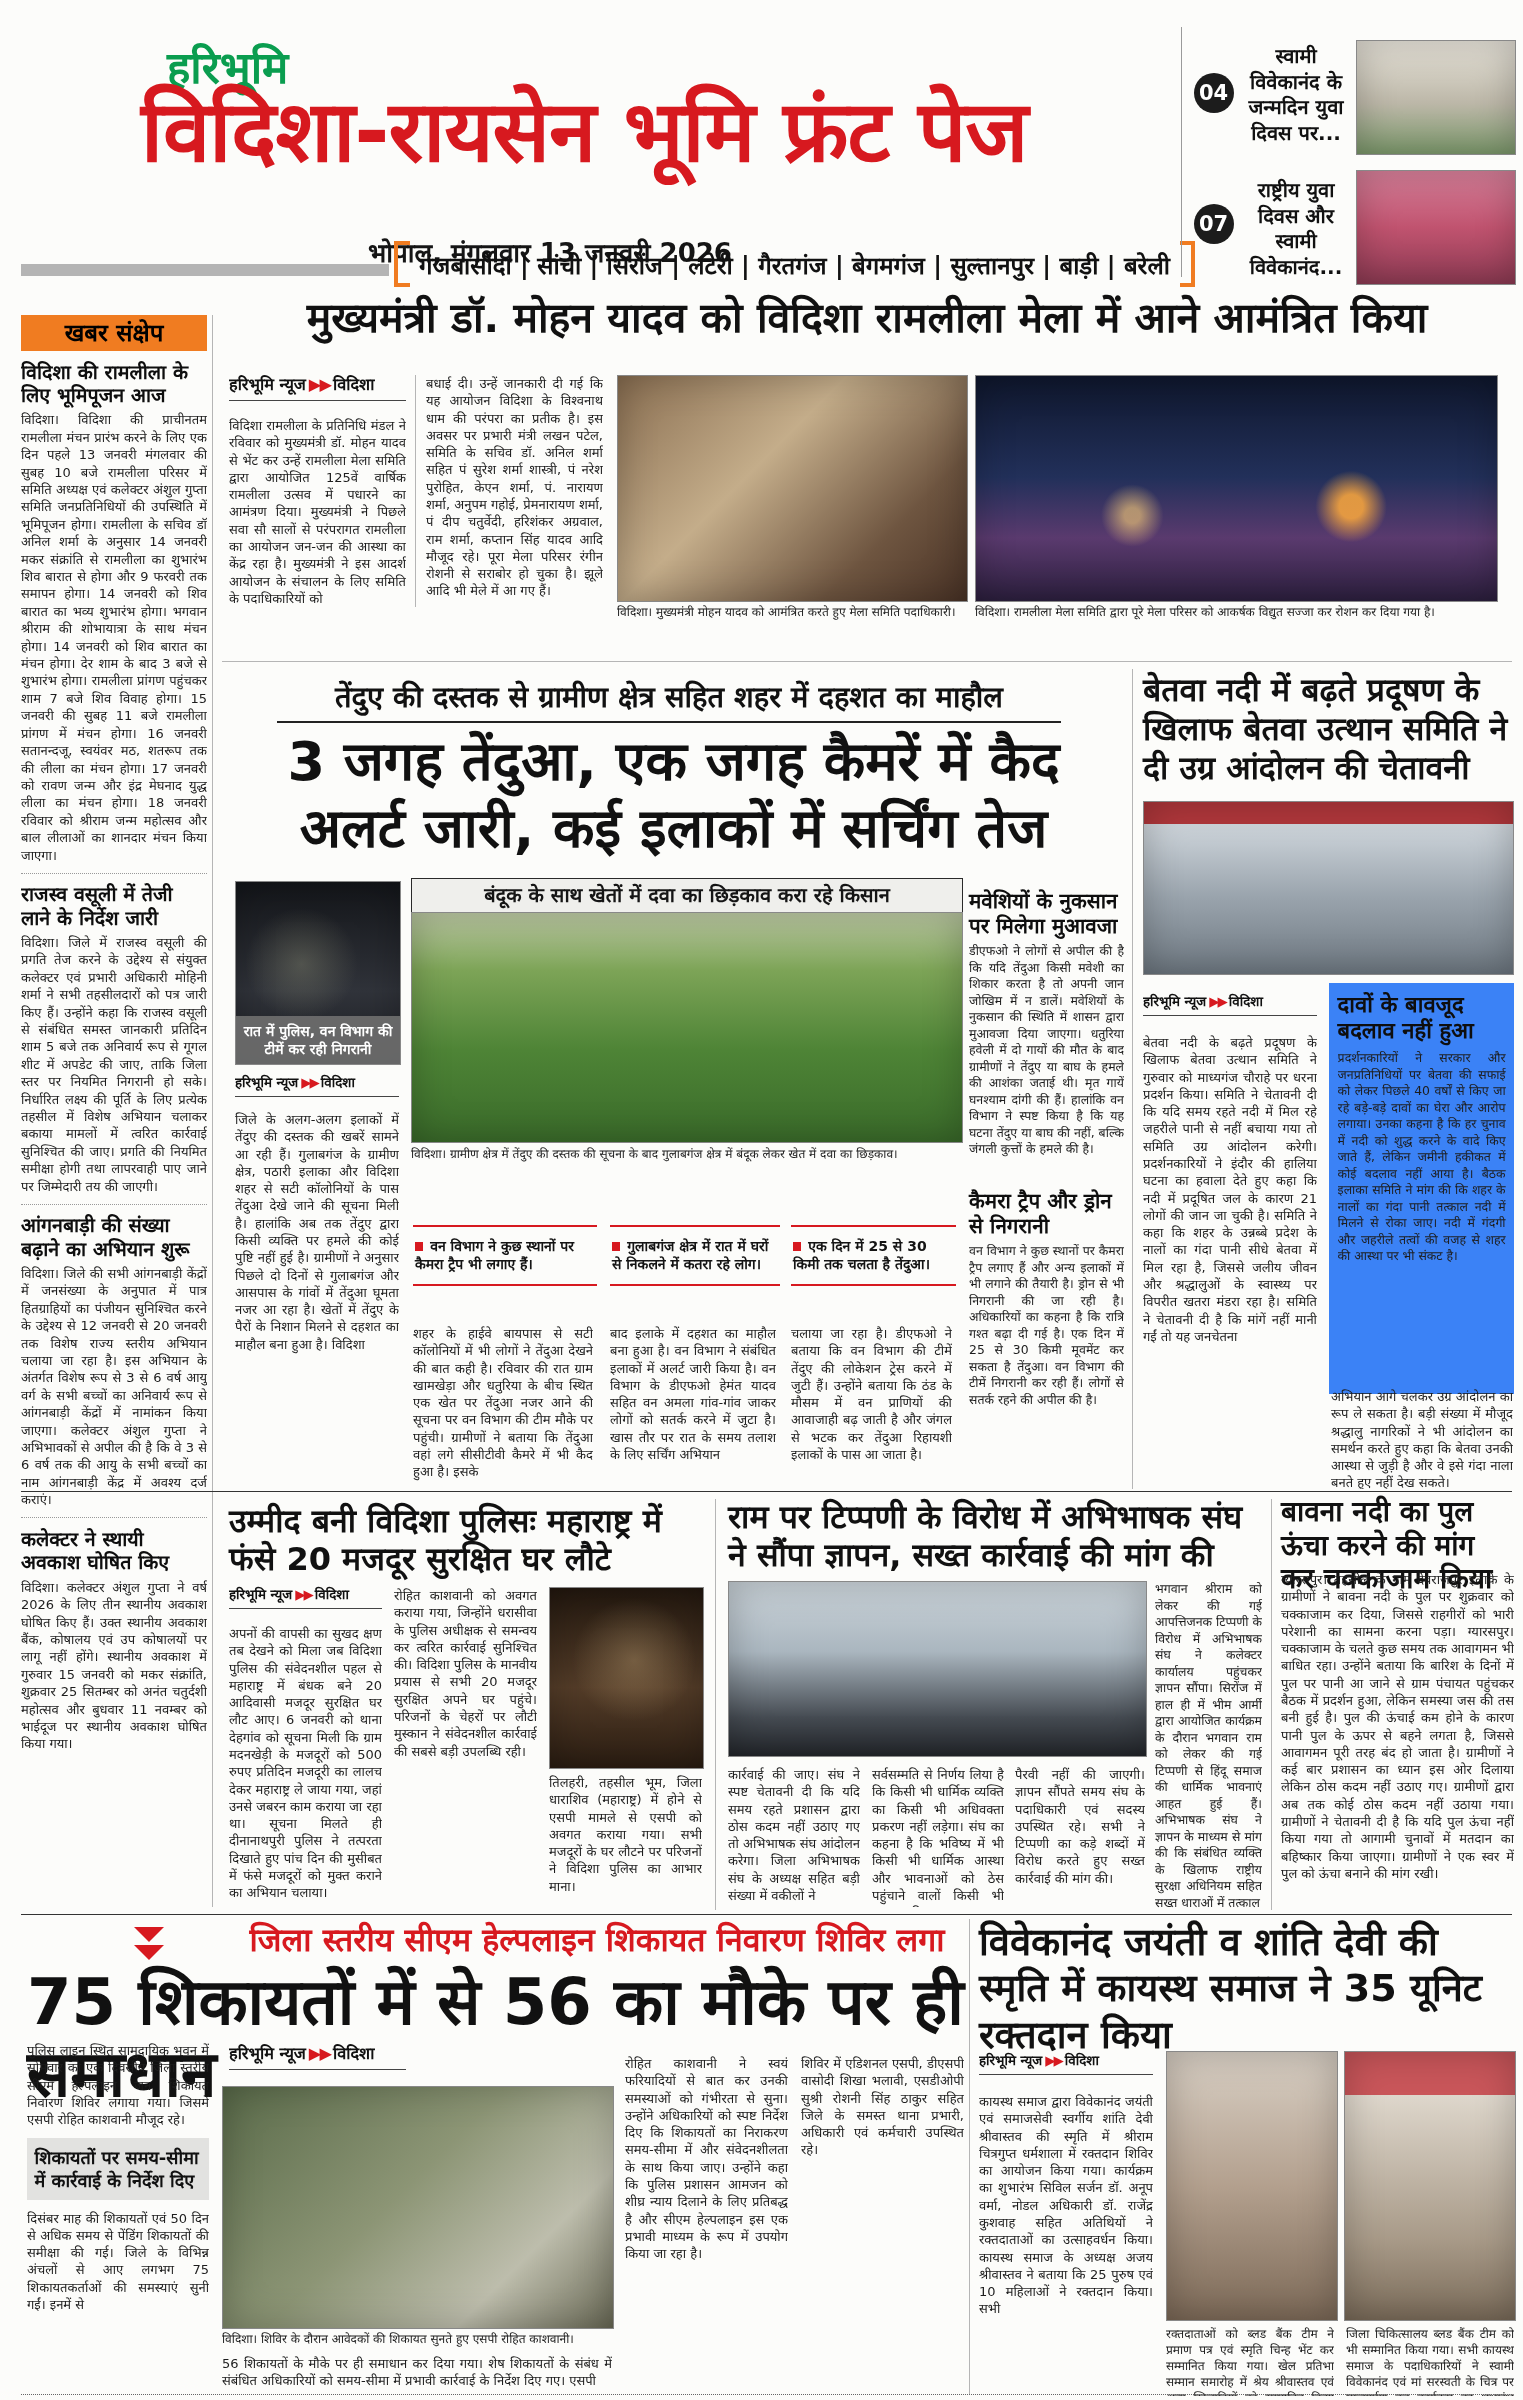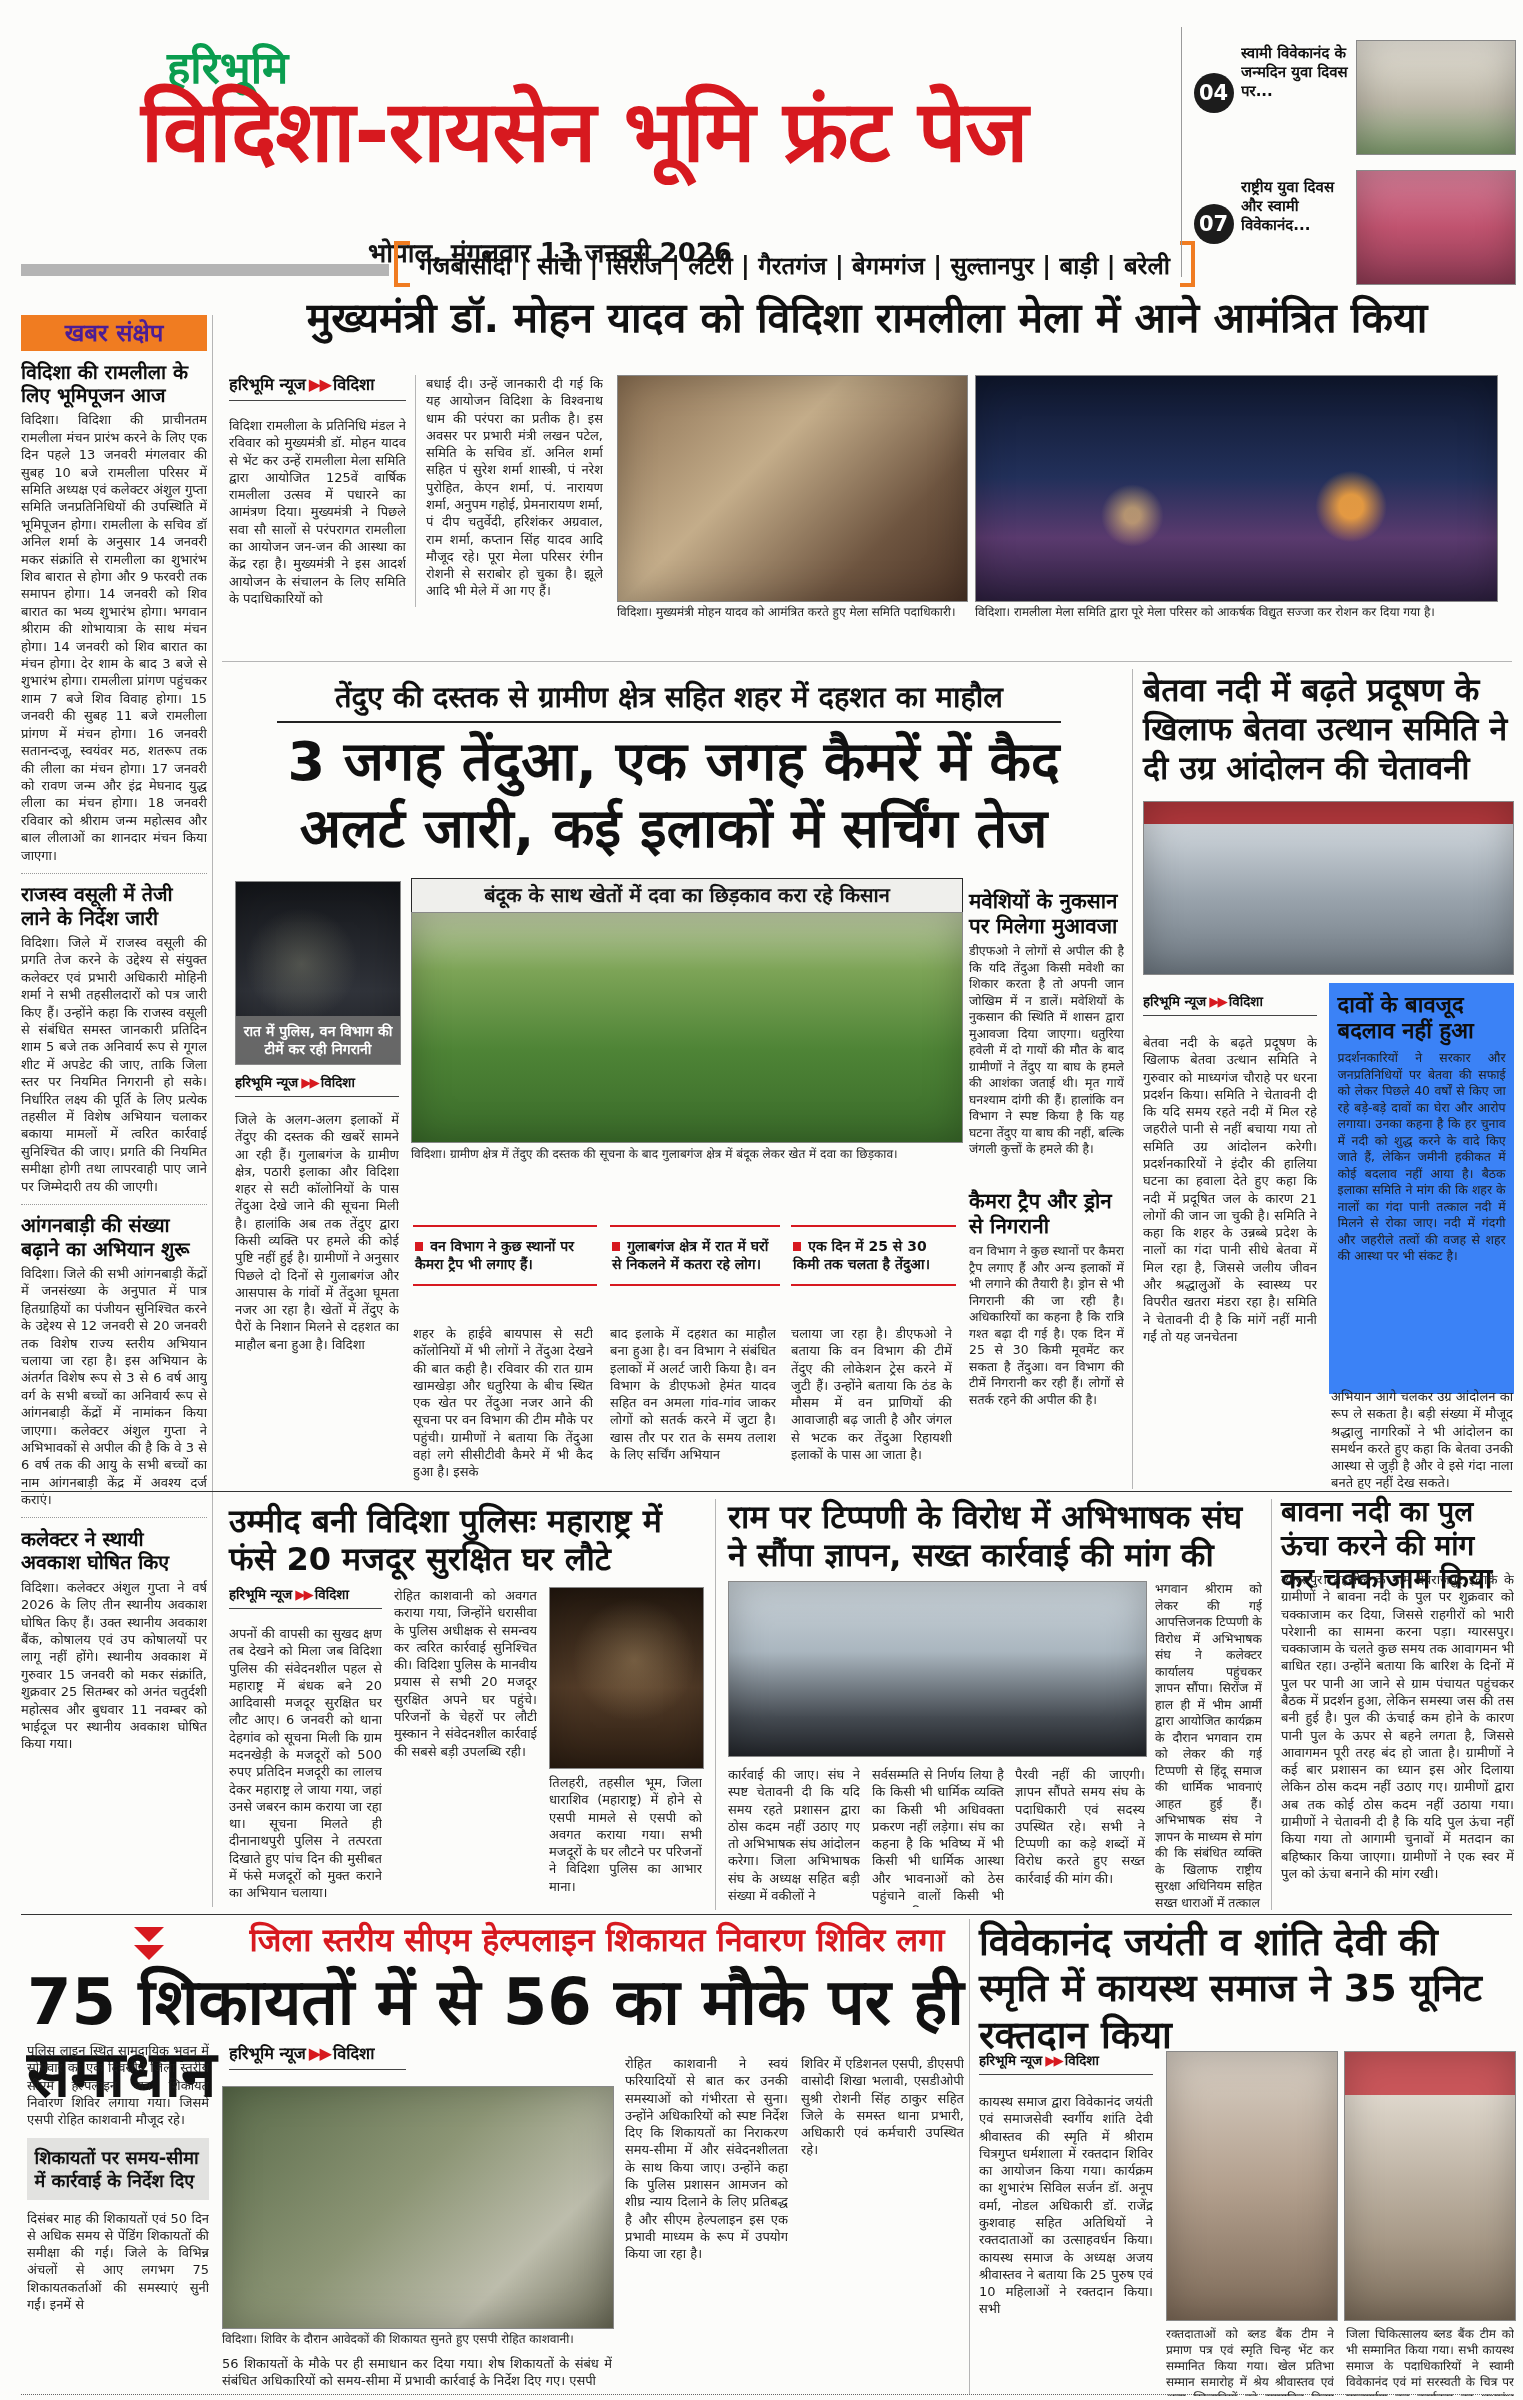--- a/index.html
+++ b/index.html
@@ -14,25 +14,25 @@
   .green{color:#0a9d4f;}
   .byline{font-weight:bold;font-size:16.3px;color:#111;border-bottom:1.9px solid #444;padding-bottom:4.8px;white-space:nowrap;overflow:hidden;}
   .byline .arr{color:#d7191f;letter-spacing:-1.9px;margin:0 2.9px;}
   .byline-sm{font-size:13.4px;border-bottom-width:1.4px;}
   .photo{box-shadow:inset 0 0 38px rgba(0,0,0,.25);border:1px solid #888;}
   .caption{font-size:12px;line-height:1.25;color:#222;text-align:justify;overflow:hidden;}
   .vrule{width:0;border-left:1px solid #b5b5b5;}
   .hrule{height:0;border-top:1px solid #b5b5b5;}
   .hrule-dark{height:0;border-top:1.9px solid #333;}
   .kicker-underline{border-bottom:2.4px solid #222;padding-bottom:7.6px;}
-  .orange-head{background:#f07c21;color:#4c1d95;font-weight:bold;font-size:24px;text-align:center;line-height:36px;}
+  .orange-head{background:#f07c21;color:#000000;font-weight:bold;font-size:24px;text-align:center;line-height:36px;}
   .sb-item-title{font-weight:bold;font-size:19.6px;line-height:1.2;color:#0e0e0e;margin:9.6px 0 3.8px 0;}
   .sb-body{font-size:13px;line-height:1.34;text-align:justify;color:#1d1d1d;}
   .teaser-num{width:40px;height:40px;border-radius:50%;background:#1c1c1c;color:#fff;font-weight:bold;font-size:21px;line-height:40px;text-align:center;}
-  .teaser-txt{font-weight:bold;font-size:15px;line-height:1.28;color:#111;}
+  .teaser-txt{font-weight:bold;font-size:20px;line-height:1.28;color:#111;text-align:center;}
   .bullet-box{border-top:2.4px solid #d7191f;border-bottom:2.4px solid #d7191f;padding:9.6px 1.9px;font-size:14px;line-height:1.35;font-weight:bold;color:#141414;}
   .bullet-box .sq{display:inline-block;width:8.6px;height:8.6px;background:#d7191f;margin-right:6.7px;}
   .cities{font-weight:bold;font-size:24px;color:#111;white-space:nowrap;}
   .bracket-l{display:inline-block;width:11.5px;height:38px;border-left:4.8px solid #f07c21;border-top:4.8px solid #f07c21;border-bottom:4.8px solid #f07c21;vertical-align:middle;margin-right:9.6px;}
   .bracket-r{display:inline-block;width:11.5px;height:38px;border-right:4.8px solid #f07c21;border-top:4.8px solid #f07c21;border-bottom:4.8px solid #f07c21;vertical-align:middle;margin-left:9.6px;}
   .overlay-cap{position:absolute;left:0;right:0;bottom:0;background:rgba(110,110,110,.92);color:#fff;font-weight:bold;font-size:14px;line-height:1.3;padding:5.7px 5.7px;text-align:center;}
   .photo-header{border:1.4px solid #2a2a2a;background:#efefec;font-weight:bold;font-size:20px;text-align:center;line-height:32.5px;overflow:hidden;white-space:nowrap;}
   .subhead{font-weight:bold;font-size:20.6px;line-height:1.2;color:#0e0e0e;}
   .graybox{background:#e2e2e0;font-weight:bold;font-size:18px;line-height:1.3;padding:7.6px;color:#111;}
   .bluebox{background:#3b82f6;padding:8.6px 8.6px;}

